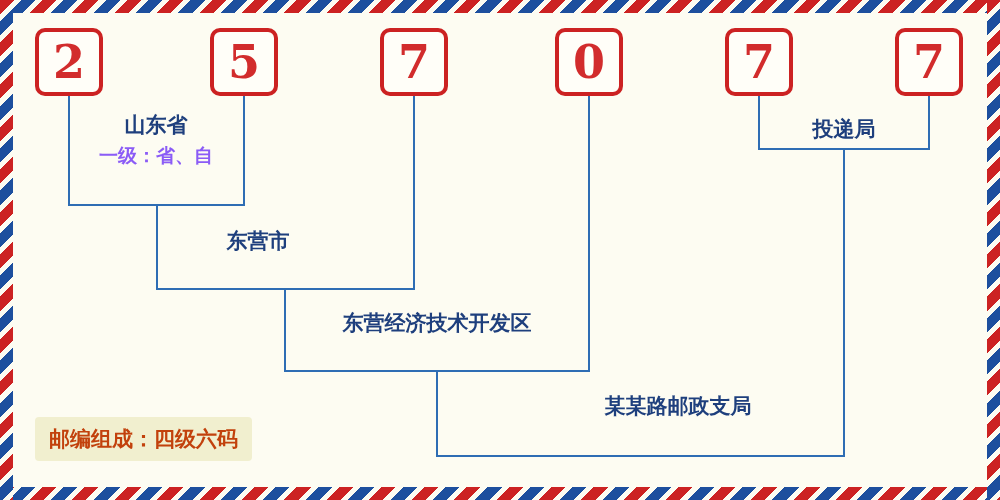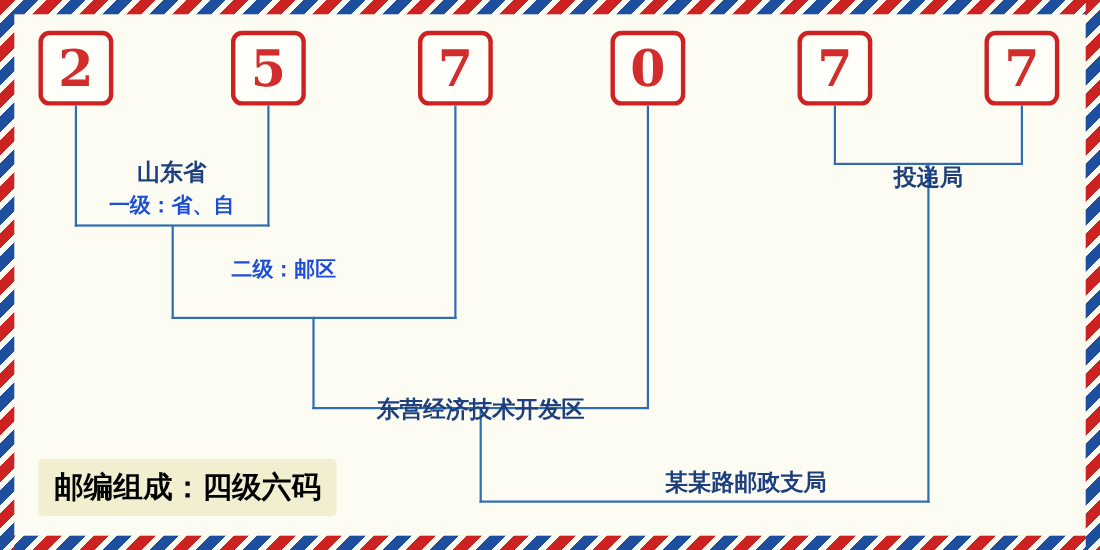--- a/index.html
+++ b/index.html
@@ -56,39 +56,38 @@
     position: absolute;
     transform: translateX(-50%);
     text-align: center;
     white-space: nowrap;
   }
   .place {
     color: #1e3f7d;
     font-size: 21px;
     font-weight: bold;
     line-height: 26px;
-    margin-top: 32px;
   }
   .desc {
-    color: #1d4ed8;
+    color: #8b5cf6;
     font-size: 19px;
     font-weight: bold;
     line-height: 25px;
     margin-top: 5px;
     text-align: center;
   }
 
   .badge {
     position: absolute;
     left: 35px; top: 417px;
     background: #f1efcf;
     border-radius: 4px;
     padding: 8px 14px;
-    color: #000000;
-    font-size: 27px;
+    color: #c2410c;
+    font-size: 21px;
     font-weight: bold;
   }
 </style>
 </head>
 <body>
 
 <div class="envelope">
 
   <div class="edge edge-top"></div>
   <div class="edge edge-bottom"></div>
@@ -135,24 +134,24 @@
   <div class="line h" style="left:758px; top:148px; width:172px"></div>
 
   <div class="label" style="left:156px; top:112px">
     <div class="place">山东省</div>
     <div class="desc">
       <div>一级：省、自</div>
     </div>
   </div>
 
   <div class="label" style="left:258px; top:228px">
-    <div class="desc">二级：邮区</div>
+    <div class="place">东营市</div>
   </div>
 
-  <div class="label" style="left:437px; top:327px">
+  <div class="label" style="left:437px; top:310px">
     <div class="place">东营经济技术开发区</div>
   </div>
 
   <div class="label" style="left:678px; top:393px">
     <div class="place">某某路邮政支局</div>
   </div>
 
   <div class="label" style="left:844px; top:116px">
     <div class="place">投递局</div>
   </div>

